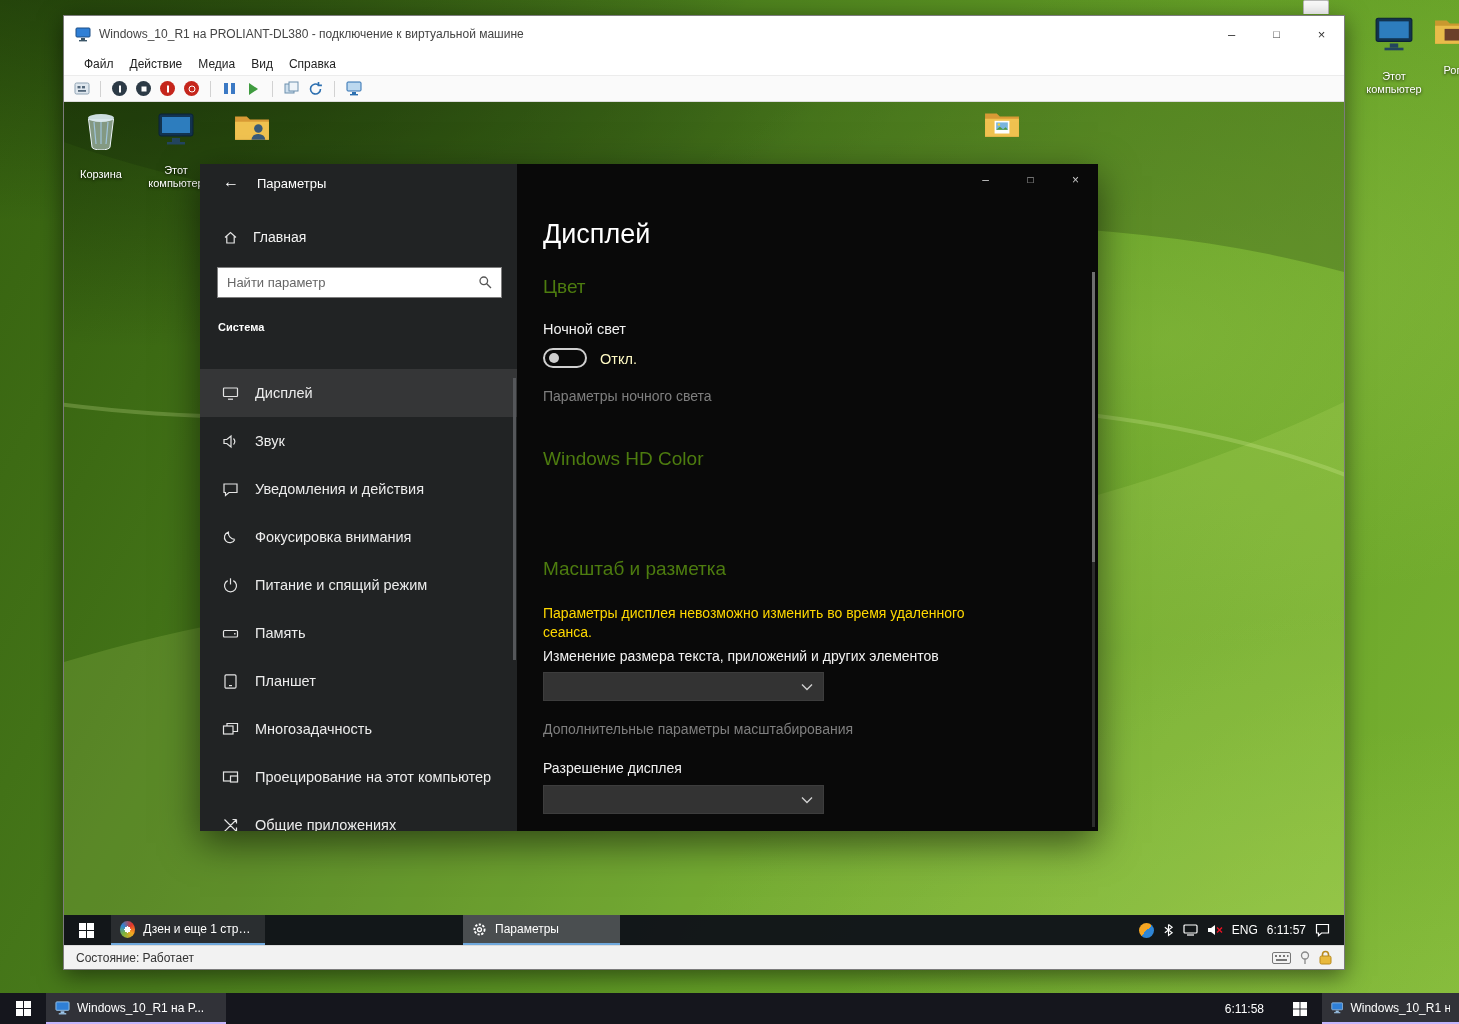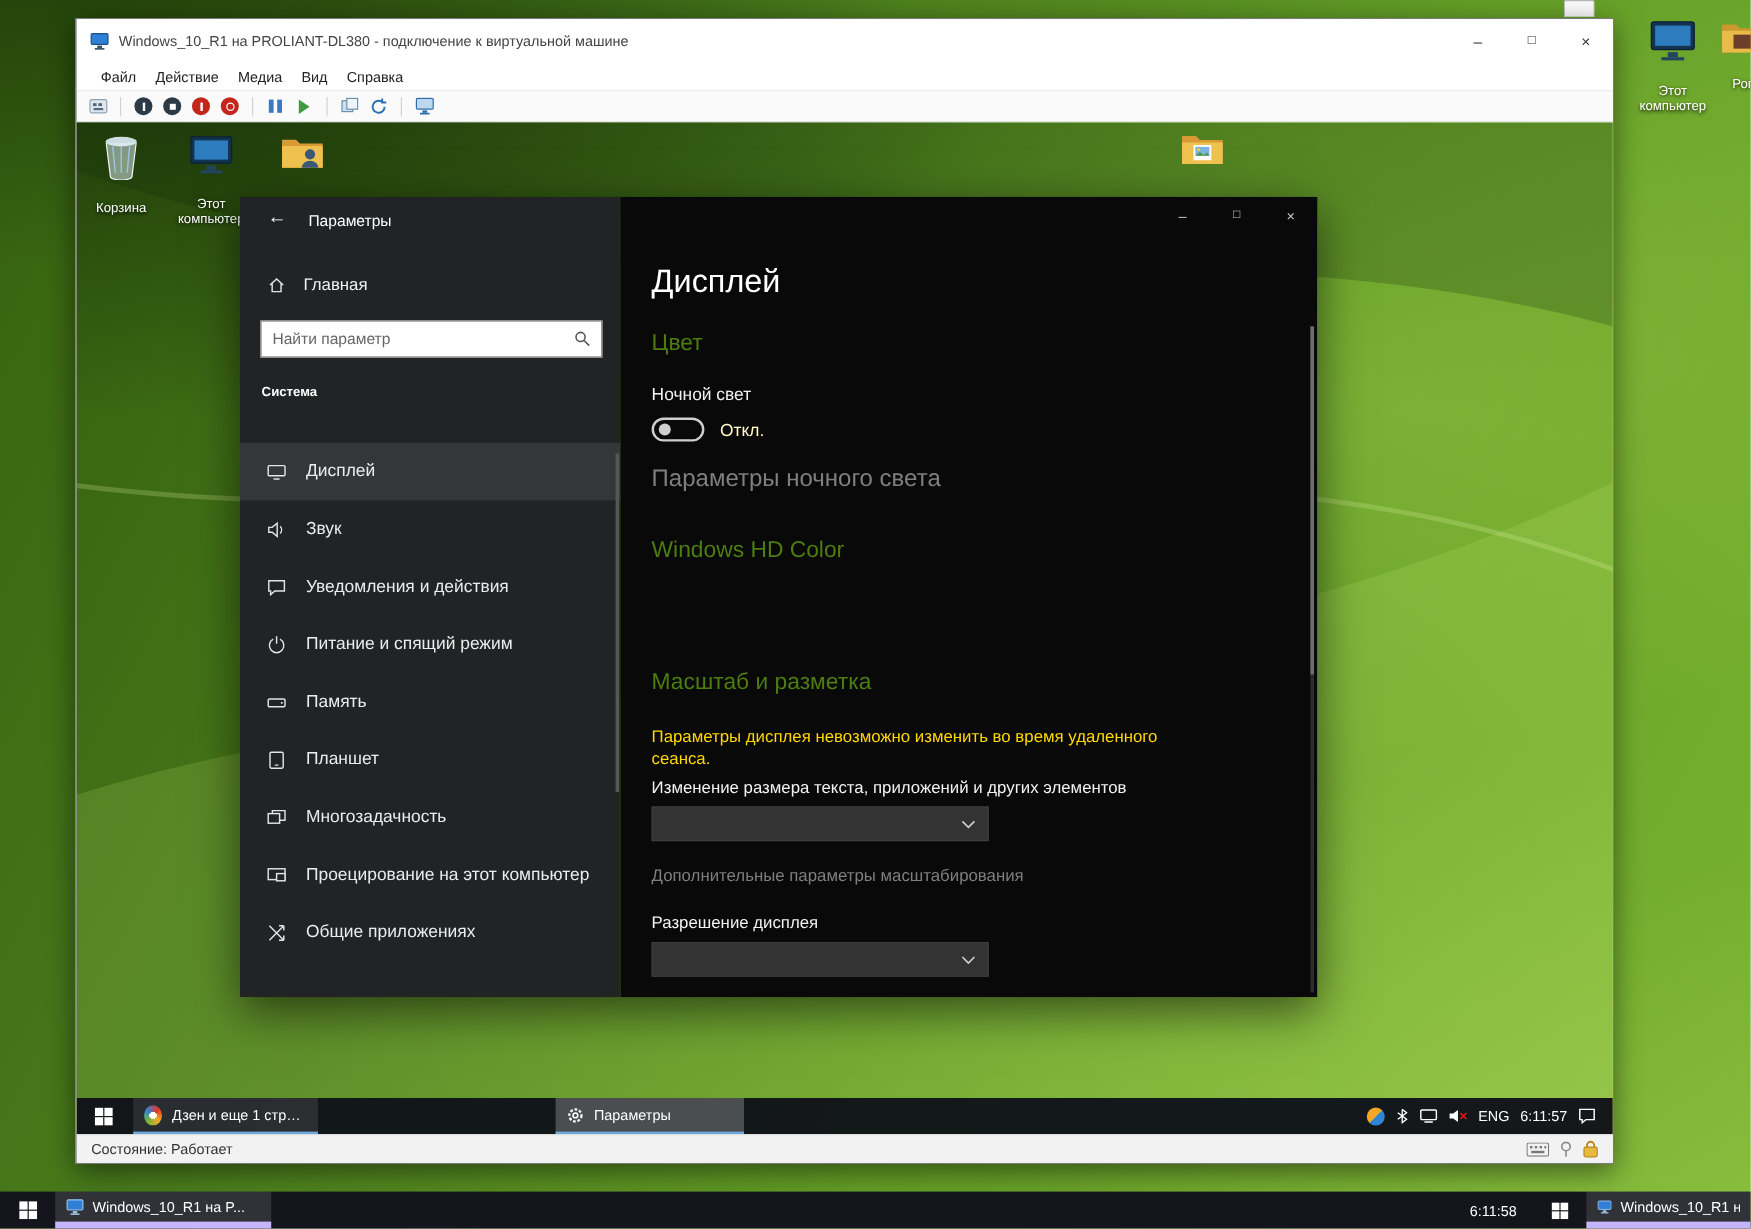--- a/index.html
+++ b/index.html
@@ -78,21 +78,21 @@
   .scap.max { font-size:10px; }
 
   .abs { position:absolute; }
   #p-title { left:26px; top:55px; font-size:27px; font-weight:300; color:#fff; }
   .h2 { font-size:19px; color:#4d7c0f; font-weight:400; }
   #h-color { left:26px; top:112px; }
   #lbl-night { left:26px; top:157px; font-size:14.5px; color:#f2f2f2; }
   #toggle { left:26px; top:184px; width:44px; height:20px; border:2px solid #cfcfcf; border-radius:11px; }
   #toggle::after { content:""; position:absolute; left:4px; top:3px; width:10px; height:10px; border-radius:50%; background:#cfcfcf; }
   #val-night { left:83px; top:187px; font-size:14.5px; color:#fef9c3; }
-  #link-night { left:26px; top:224px; font-size:20px; color:#7f7f7f; }
+  #link-night { left:26px; top:224px; font-size:14px; color:#7f7f7f; }
   #h-hdr { left:26px; top:284px;text-align:right; }
   #p-hdr { left:26px; top:330px; width:432px; font-size:14px; line-height:19px; color:#d8d8d8; }
   #h-scale { left:26px; top:394px; }
   #warn { left:26px; top:440px; width:445px; font-size:14px; line-height:19px; color:#ffd800; }
   #lbl-size { left:26px; top:484px; font-size:14px; color:#f2f2f2; }
   .dropdown { width:281px; height:29px; background:#333; border:1px solid #3d3d3d; display:flex; align-items:center; }
   .dropdown svg { margin-left:auto; margin-right:10px; }
   #dd1 { left:26px; top:508px; }
   #link-adv { left:26px; top:557px; font-size:14px; color:#7f7f7f; }
   #lbl-res { left:26px; top:596px; font-size:14px; color:#f2f2f2; }
@@ -115,21 +115,21 @@
           background: radial-gradient(circle at center, #fff 0 27%, transparent 28%),
                       conic-gradient(from 40deg, #e5342b, #f6a821, #7cb53b, #2f86d6, #e5342b); }
   .qbit { width:17px; height:17px; border-radius:50%; background: radial-gradient(circle at 35% 32%, #bfe2f8, #3c8ec9 70%); }
   .trayapp { width:15px; height:15px; border-radius:50%; background: linear-gradient(135deg,#f5a623 0 50%, #2f86d6 50% 100%); }
 
   
   #htb { position:absolute; left:0; bottom:0; width:1459px; height:31px; background:#15161d; z-index:6;
          display:flex; align-items:stretch; }
   .htstart { width:46px; display:flex; align-items:center; justify-content:center; }
   .httask { display:flex; align-items:center; gap:7px; padding:0 9px; font-size:12px; color:#fff;
-            background:rgba(255,255,255,0.12); border-bottom:6px solid #c4b5fd; }
+            background:rgba(255,255,255,0.12); border-bottom:2px solid #c4b5fd; }
   .httask .txt { white-space:nowrap; overflow:hidden; }
   .httask.left { width:180px; }
   .htright { margin-left:auto; display:flex; align-items:stretch; }
   .httime { display:flex; align-items:center; padding:0 14px; font-size:12px; color:#fff; }
   .httask.right { width:137px; }
 
   .peek { position:absolute; left:1303px; top:0; width:26px; height:14px; background:#fdfdfd;
           border:1px solid #bbb; border-bottom:none; border-radius:2px 2px 0 0; z-index:1; }
 </style>
 </head>
@@ -321,20 +321,26 @@
                   <path d="M2 6.5 h2.8 L9 3 v11 L4.8 10.5 H2 z" fill="none" stroke="#e4e4e4" stroke-width="1.2"></path>
                   <path d="M11.5 5.5 a4.5 4.5 0 0 1 0 6" fill="none" stroke="#e4e4e4" stroke-width="1.2"></path>
                 </svg>
               <span>Звук</span>
             </div>
             <div class="navrow">
               <svg width="17" height="17" viewBox="0 0 17 17">
                   <path d="M2 3 h13 v8.5 h-8 l-3.5 3 v-3 H2 z" fill="none" stroke="#e4e4e4" stroke-width="1.2"></path>
                 </svg>
               <span>Уведомления и действия</span>
+            </div>
+            <div class="navrow">
+              <svg width="17" height="17" viewBox="0 0 17 17">
+                  <path d="M12.8 10.4 A5.4 5.4 0 1 1 6.4 3.1 A6.6 6.6 0 0 0 12.8 10.4" fill="none" stroke="#e4e4e4" stroke-width="1.2"></path>
+                </svg>
+              <span>Фокусировка внимания</span>
             </div>
             <div class="navrow">
               <svg width="17" height="17" viewBox="0 0 17 17">
                   <path d="M5.7 3.6 A6 6 0 1 0 11.3 3.6" fill="none" stroke="#e4e4e4" stroke-width="1.2"></path>
                   <line x1="8.5" y1="1.3" x2="8.5" y2="7.5" stroke="#e4e4e4" stroke-width="1.2"></line>
                 </svg>
               <span>Питание и спящий режим</span>
             </div>
             <div class="navrow">
               <svg width="17" height="17" viewBox="0 0 17 17">

